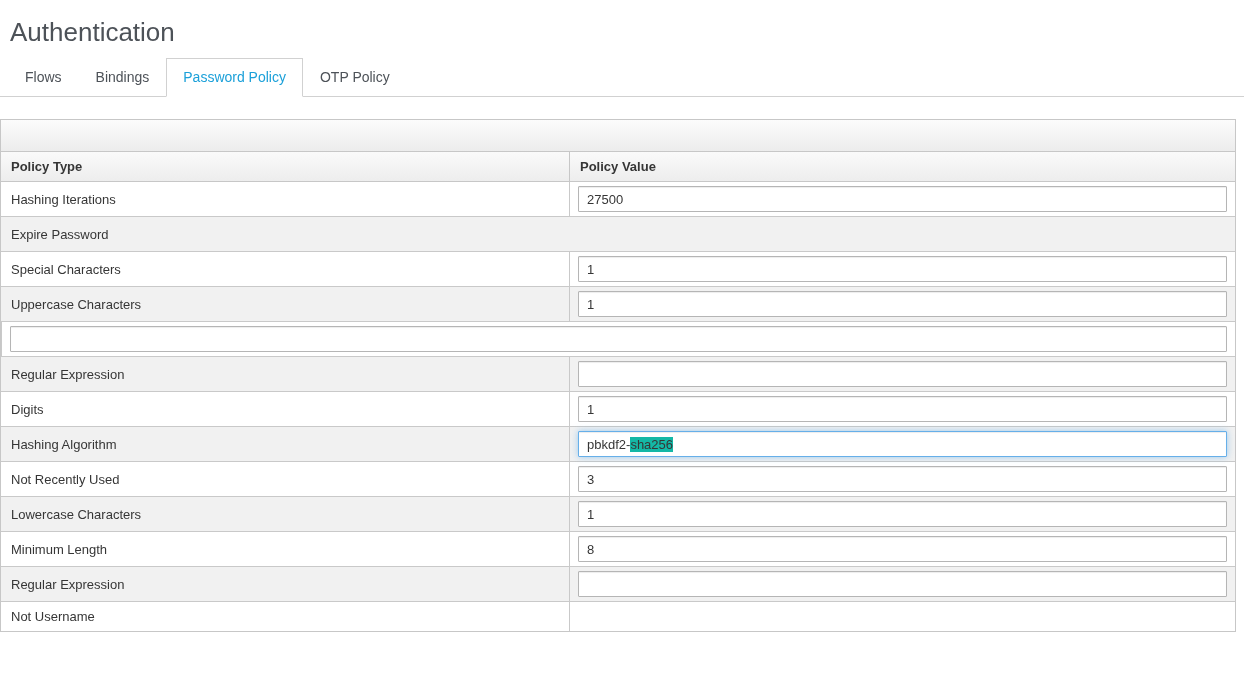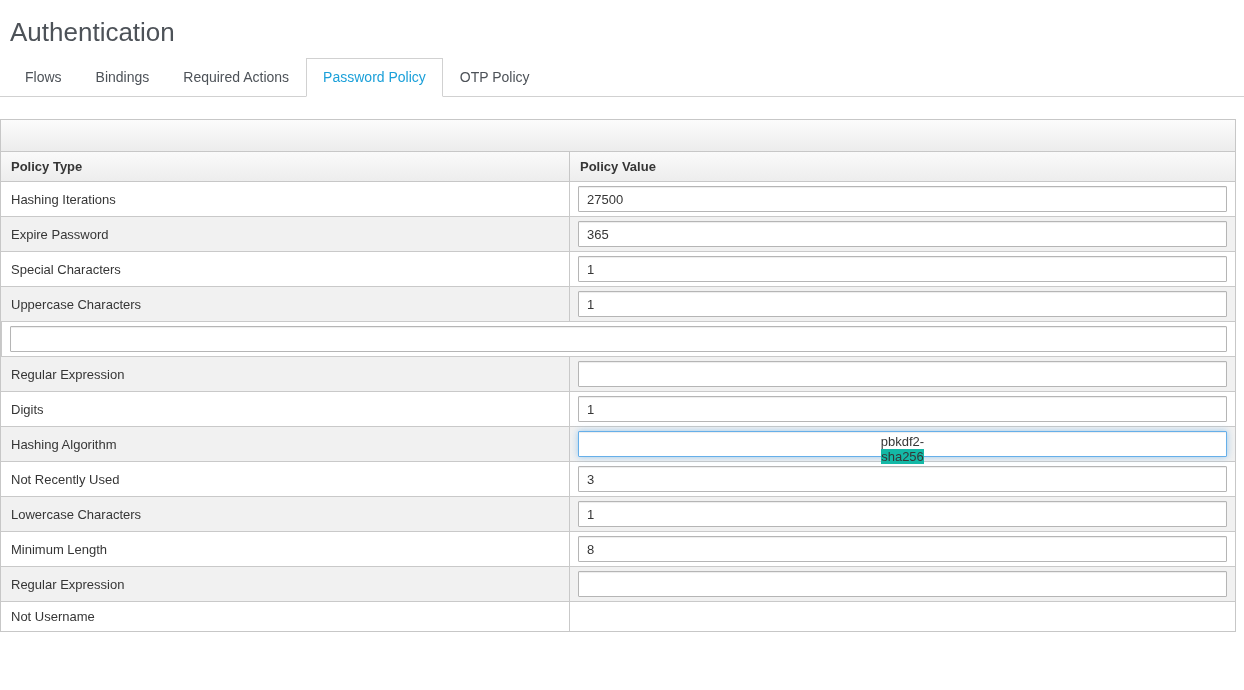--- a/index.html
+++ b/index.html
@@ -61,21 +61,20 @@
     padding: 2px 8px; font-size: 13px; color: #363636; background: #fff;
     font-family: inherit; box-shadow: inset 0 1px 1px rgba(0,0,0,0.075);
     outline: none;
   }
   .policy-input.fake {
     display: flex; align-items: center; white-space: pre;
   }
   .policy-input.focused {
     border-color: #66afe9;
     box-shadow: inset 0 1px 1px rgba(0,0,0,0.075), 0 0 7px rgba(102,175,233,0.6);
-    flex-direction: column;
   }
   .sel-highlight { background: #14b8a6; }
 
   
   .actions { display: flex; gap: 5px; margin: 20px 0 0 8px; }
   .btn {
     font-family: inherit; font-size: 13px; padding: 4px 11px;
     border-radius: 1px; cursor: pointer; line-height: 1.45;
   }
   .btn-primary { background: #0b9dda; border: 1px solid #0378ae; color: #fff; }
@@ -86,43 +85,39 @@
 </style>
 </head>
 <body>
 
 <div class="page">
   <h1 class="page-title">Authentication</h1>
 
   <div class="tabs">
       <div class="tab">Flows</div>
       <div class="tab">Bindings</div>
-      <div class="tab">Required Actions</div>
       <div class="tab active">Password Policy</div>
       <div class="tab">OTP Policy</div>
     </div>
 
   <div class="table-wrap">
     <div class="toolbar"></div>
     <div class="thead">
       <div class="th th-type">Policy Type</div>
       <div class="th th-value">Policy Value</div>
     </div>
     <div class="tbody">
         <div class="tr">
     <div class="td-type">Hashing Iterations</div>
     <div class="td-value">
             <input type="text" class="policy-input" value="27500" style="">
           </div>
   </div>
         <div class="tr">
     <div class="td-type">Expire Password</div>
-    <div class="td-value">
-            <input type="text" class="policy-input" value="365" style="">
-          </div>
   </div>
         <div class="tr">
     <div class="td-type">Special Characters</div>
     <div class="td-value">
             <input type="text" class="policy-input" value="1" style="">
           </div>
   </div>
         <div class="tr">
     <div class="td-type">Uppercase Characters</div>
     <div class="td-value">

